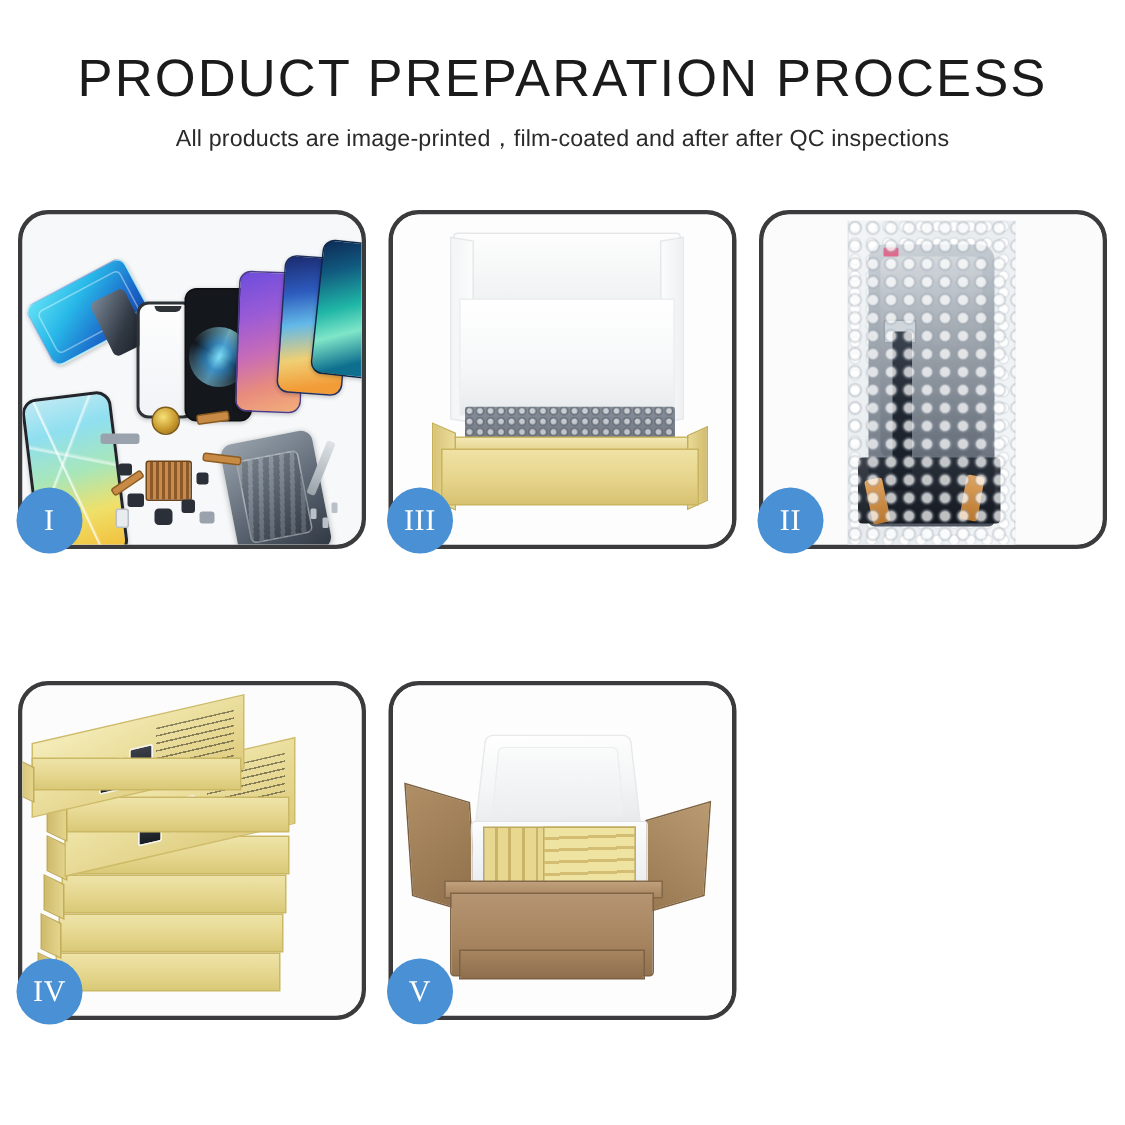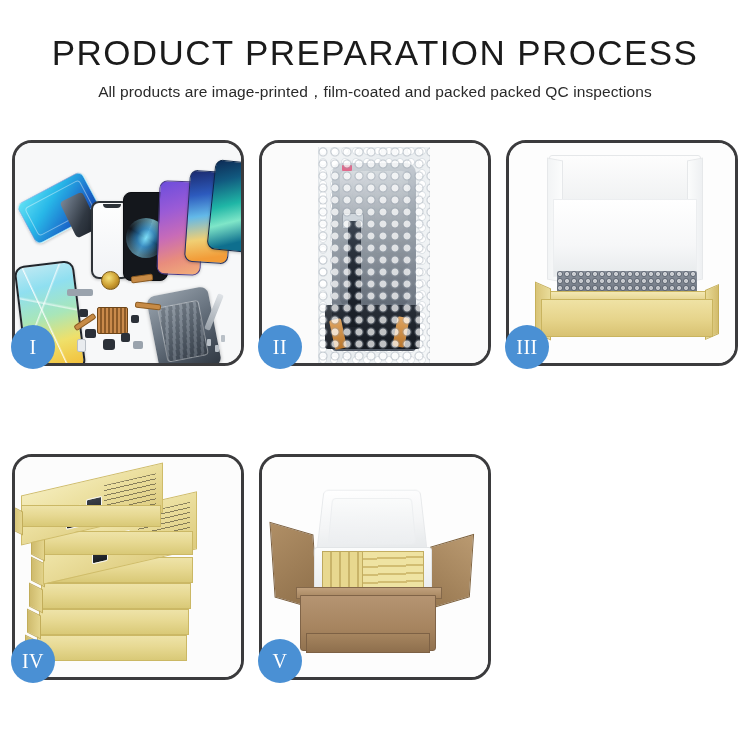--- a/index.html
+++ b/index.html
@@ -436,21 +436,21 @@
     background: rgba(110,88,66,.55); transform: skewY(0deg);
   }
 </style>
 </head>
 <body>
 
 <div class="page">
 
   <div class="header">
     <h1 class="title">PRODUCT PREPARATION PROCESS</h1>
-    <p class="subtitle">All products are image-printed，film-coated and packed packed QC inspections</p>
+    <p class="subtitle">All products are image-printed，film-coated and after after QC inspections</p>
   </div>
 
   <div class="grid">
 
     <div class="panel">
       <div class="panel-inner p1">
         <div class="ph p1-blue"></div>
         <div class="p1-dark-strip"></div>
         <div class="ph p1-glass"></div>
         <div class="ph p1-black"></div>
@@ -474,47 +474,47 @@
         <div class="p1-chip light" style="left:118px;top:198px;width:10px;height:8px;"></div>
         <div class="p1-screw" style="left:192px;top:196px;"></div>
         <div class="p1-screw" style="left:200px;top:202px;"></div>
         <div class="p1-screw" style="left:206px;top:192px;"></div>
         <div class="p1-tool"></div>
       </div>
       <div class="badge">I</div>
     </div>
 
     <div class="panel">
+      <div class="panel-inner p3">
+        <div class="p3-lid-back"></div>
+        <div class="p3-lid-left"></div>
+        <div class="p3-lid-right"></div>
+        <div class="p3-foam"></div>
+        <div class="p3-wrap"></div>
+        <div class="p3-box-rim"></div>
+        <div class="p3-box-left"></div>
+        <div class="p3-box-right"></div>
+        <div class="p3-box-front"></div>
+      </div>
+      <div class="badge">III</div>
+    </div>
+
+    <div class="panel">
       <div class="panel-inner p2">
         <div class="p2-bag"></div>
         <div class="p2-lcd"></div>
         <div class="p2-pink"></div>
         <div class="p2-conn"></div>
         <div class="p2-ribbon"></div>
         <div class="p2-base"></div>
         <div class="p2-tan1"></div>
         <div class="p2-tan2"></div>
         <div class="p2-bubbles2"></div>
       </div>
       <div class="badge">II</div>
-    </div>
-
-    <div class="panel">
-      <div class="panel-inner p3">
-        <div class="p3-lid-back"></div>
-        <div class="p3-lid-left"></div>
-        <div class="p3-lid-right"></div>
-        <div class="p3-foam"></div>
-        <div class="p3-wrap"></div>
-        <div class="p3-box-rim"></div>
-        <div class="p3-box-left"></div>
-        <div class="p3-box-right"></div>
-        <div class="p3-box-front"></div>
-      </div>
-      <div class="badge">III</div>
     </div>
 
     <div class="panel">
       <div class="panel-inner p4">
 
         <div class="stackbox" style="left:22px;top:178px;">
             <div class="side"></div>
           </div>
         <div class="stackbox" style="left:24px;top:152px;">
             <div class="side"></div>

